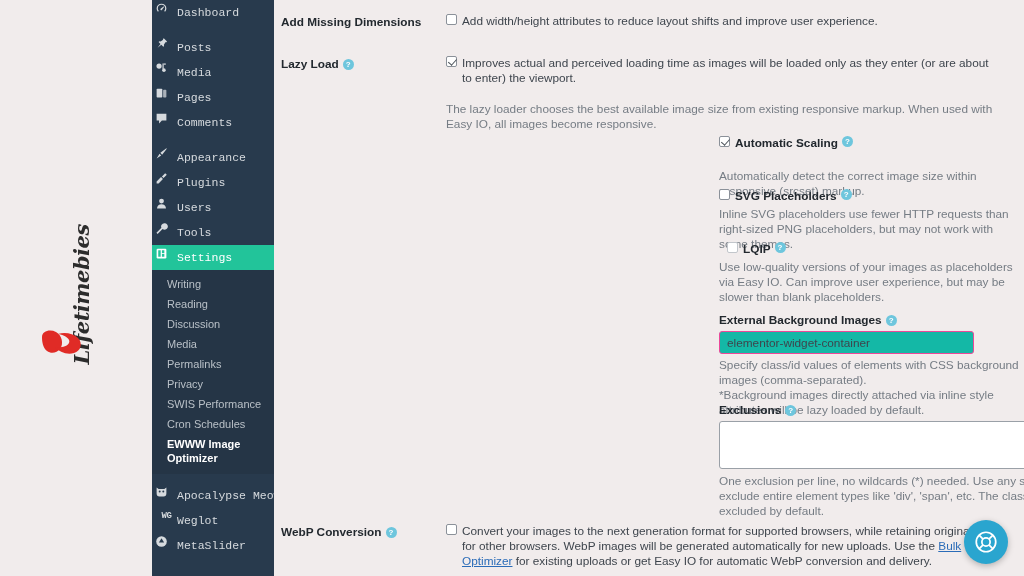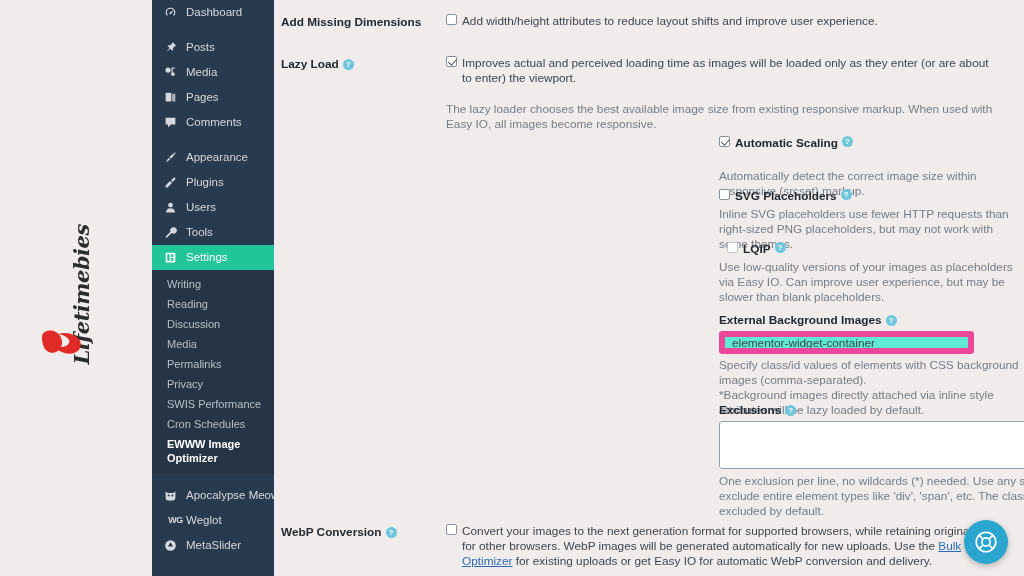--- a/index.html
+++ b/index.html
@@ -50,26 +50,25 @@
     background: #283a4d;
     flex: 0 0 122px;
     position: relative;
     overflow: hidden;
     color: #c9ced3;
     font-size: 11.5px;
   }
   .menu-top { padding-top: 0px; }
   .mi {
     display: flex;
-    align-items: center;
     height: 25px;
-    padding-left: 9px;
     color: #d6dade;
     white-space: nowrap;
     line-height: 25px;
+    font-family: Liberation Mono, monospace;
   }
   .mi .ic {
     width: 18px; height: 16px;
     flex: 0 0 18px;
     display: flex; align-items: center; justify-content: center;
     margin-right: 7px;
     color: #d6dade;
   }
   .mi .lbl { font-size: 11.5px; }
   .mi-sep { height: 10px; }
@@ -169,23 +168,23 @@
   }
 
   .field-label {
     font-size: 11.8px;
     font-weight: bold;
     color: #22282e;
   }
   input.text-input {
     display: block;
     width: 255px; height: 23px;
-    border: 6px solid #ec4899;
+    border: 1px solid #ec4899;
     border-radius: 3px;
-    background: #5eead4;
+    background: #14b8a6;
     padding: 0 7px;
     font-size: 11.8px;
     color: #3e454d;
     font-family: "Liberation Sans", sans-serif;
     outline: none;
   }
   textarea.area-input {
     display: block;
     width: 370px; height: 48px;
     border: 1px solid #9aa0a7;

